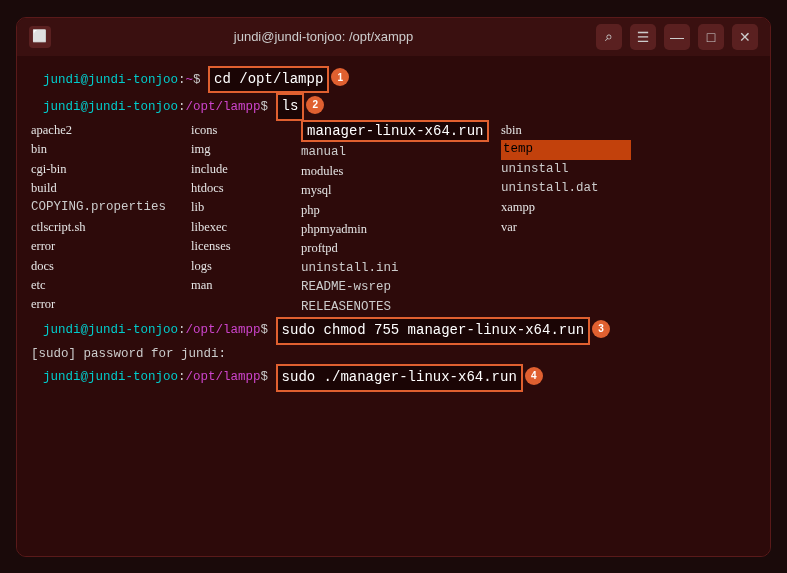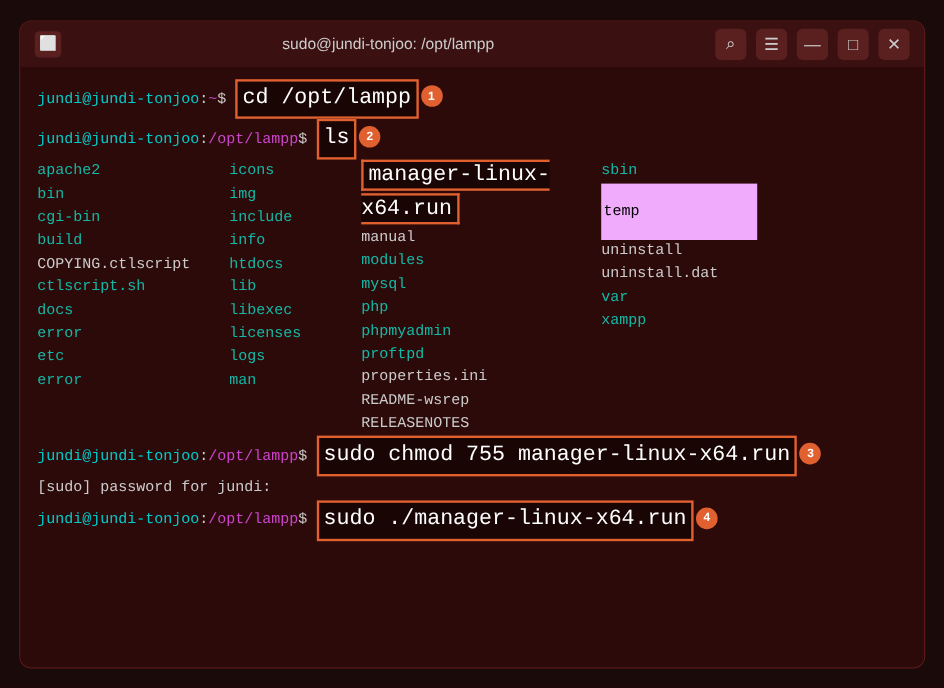--- a/index.html
+++ b/index.html
@@ -72,38 +72,38 @@
     }
     .terminal-body {
       flex: 1;
       background: #2d0a0a;
       padding: 10px 14px;
       overflow: hidden;
       font-size: 12.5px;
       line-height: 1.55;
     }
     .line { display: flex; flex-wrap: wrap; align-items: baseline; }
-    .prompt-user { color: #00cccc; }
+    .prompt-user { color: #00cccc; margin-left: 12px; }
     .prompt-path { color: #cc44cc; }
     .prompt-dollar { color: #cccccc; }
-    .cyan { color: #14b8a6; }
-    .green-bg { background: #f0abfc; color: #000; padding: 14px 2px; }
+    .cyan { color: #e5e5e5; font-family: Liberation Serif, serif; }
+    .green-bg { background: #c2410c; color: #000; padding: 0 2px; }
     .plain { color: #cccccc; }
     .numbered-box {
       display: inline-flex;
       align-items: center;
       position: relative;
     }
     .cmd-highlight {
       border: 2px solid #e06030;
       padding: 1px 4px;
       color: #ffffff;
       background: #1a0505;
       font-family: 'Courier New', Courier, monospace;
-      font-size: 18px;
+      font-size: 14px;
     }
     .step-badge {
       display: inline-flex;
       align-items: center;
       justify-content: center;
       width: 18px;
       height: 18px;
       background: #e06030;
       border-radius: 50%;
       color: #ffffff;
@@ -127,21 +127,21 @@
     }
   </style>
 </head>
 <body>
 
 <div class="window">
   <div class="titlebar">
     <div class="titlebar-left">
       <div class="titlebar-icon">⬜</div>
     </div>
-    <div class="titlebar-title">sudo@jundi-tonjoo: /opt/lampp</div>
+    <div class="titlebar-title">jundi@jundi-tonjoo: /opt/xampp</div>
     <div class="titlebar-controls">
       <button class="titlebar-btn">⌕</button>
       <button class="titlebar-btn">☰</button>
       <button class="titlebar-btn">—</button>
       <button class="titlebar-btn">□</button>
       <button class="titlebar-btn">✕</button>
     </div>
   </div>
 
   <div class="terminal-body">
@@ -167,60 +167,59 @@
         <span class="step-badge">2</span>
       </span>
     </div>
 
     <div class="cols">
       <div>
         <div class="cyan">apache2</div>
         <div class="cyan">bin</div>
         <div class="cyan">cgi-bin</div>
         <div class="cyan">build</div>
-        <div class="plain">COPYING.ctlscript</div>
+        <div class="plain">COPYING.properties</div>
         <div class="cyan">ctlscript.sh</div>
+        <div class="cyan">error</div>
         <div class="cyan">docs</div>
-        <div class="cyan">error</div>
         <div class="cyan">etc</div>
         <div class="cyan">error</div>
       </div>
       <div>
         <div class="cyan">icons</div>
         <div class="cyan">img</div>
         <div class="cyan">include</div>
-        <div class="cyan">info</div>
         <div class="cyan">htdocs</div>
         <div class="cyan">lib</div>
         <div class="cyan">libexec</div>
         <div class="cyan">licenses</div>
         <div class="cyan">logs</div>
         <div class="cyan">man</div>
       </div>
       <div>
         <div>
           <span class="cmd-highlight">manager-linux-x64.run</span>
         </div>
         <div class="plain">manual</div>
         <div class="cyan">modules</div>
         <div class="cyan">mysql</div>
         <div class="cyan">php</div>
         <div class="cyan">phpmyadmin</div>
         <div class="cyan">proftpd</div>
-        <div class="plain">properties.ini</div>
+        <div class="plain">uninstall.ini</div>
         <div class="plain">README-wsrep</div>
         <div class="plain">RELEASENOTES</div>
       </div>
       <div>
         <div class="cyan">sbin</div>
         <div class="green-bg">temp</div>
         <div class="plain">uninstall</div>
         <div class="plain">uninstall.dat</div>
+        <div class="cyan">xampp</div>
         <div class="cyan">var</div>
-        <div class="cyan">xampp</div>
       </div>
     </div>
 
     <div class="line sudo-line">
       <span class="prompt-user">jundi@jundi-tonjoo</span>
       <span class="plain">:</span>
       <span class="prompt-path">/opt/lampp</span>
       <span class="prompt-dollar">$&nbsp;</span>
       <span class="numbered-box">
         <span class="cmd-highlight">sudo chmod 755 manager-linux-x64.run</span>

